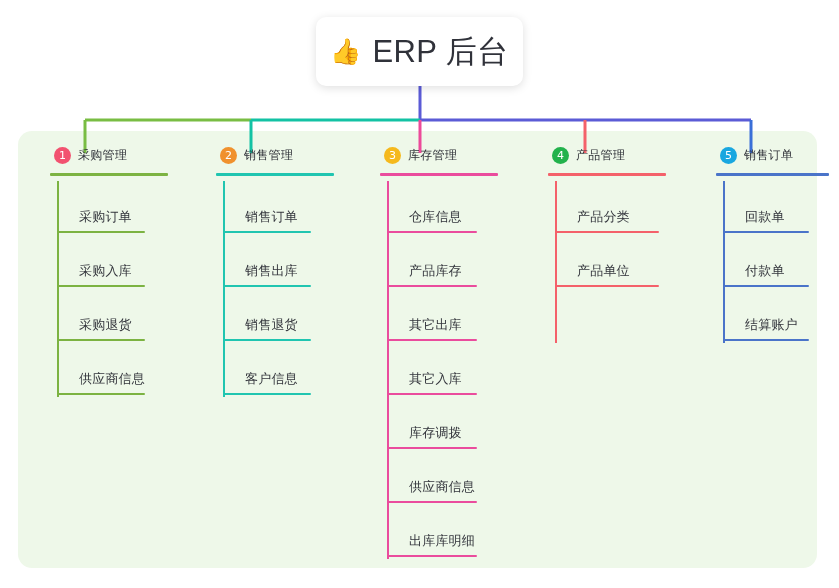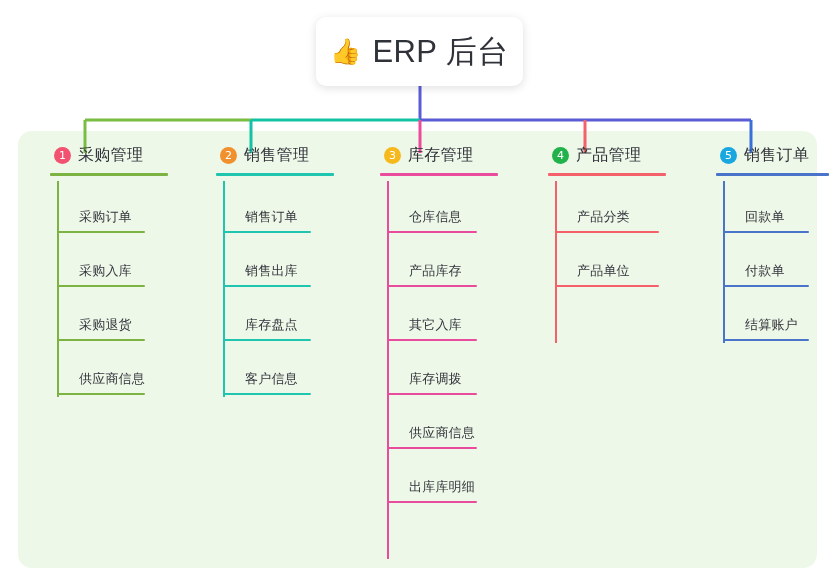--- a/index.html
+++ b/index.html
@@ -101,21 +101,21 @@
     height: 17px;
     border-radius: 50%;
     color: #ffffff;
     font-size: 11px;
     line-height: 17px;
     text-align: center;
     flex: 0 0 auto;
     font-family: "DejaVu Sans", sans-serif;
   }
   .col-title {
-    font-size: 16px;
+    font-size: 12px;
     color: #2f3138;
     white-space: nowrap;
     letter-spacing: 0.3px;
   }
   .col-underline {
     position: absolute;
     left: 20px;
     bottom: 3px;
     height: 3px;
     border-radius: 1px;
@@ -220,21 +220,21 @@
           <div class="trunk" style="background: rgb(32, 197, 176); height: 216px;"></div>
           <div class="leaf">
             <span class="leaf-label">销售订单</span>
             <div class="leaf-underline" style="width: 88px; background: rgb(32, 197, 176);"></div>
           </div>
           <div class="leaf">
             <span class="leaf-label">销售出库</span>
             <div class="leaf-underline" style="width: 88px; background: rgb(32, 197, 176);"></div>
           </div>
           <div class="leaf">
-            <span class="leaf-label">库存盘点</span>
+            <span class="leaf-label">销售退货</span>
             <div class="leaf-underline" style="width: 88px; background: rgb(32, 197, 176);"></div>
           </div>
           <div class="leaf">
             <span class="leaf-label">客户信息</span>
             <div class="leaf-underline" style="width: 88px; background: rgb(32, 197, 176);"></div>
           </div>
         </div>
       </div>
       <div class="column" style="left: 360px;">
         <div class="col-head">
@@ -248,20 +248,24 @@
           <div class="trunk" style="background: rgb(234, 76, 157); height: 378px;"></div>
           <div class="leaf">
             <span class="leaf-label">仓库信息</span>
             <div class="leaf-underline" style="width: 90px; background: rgb(234, 76, 157);"></div>
           </div>
           <div class="leaf">
             <span class="leaf-label">产品库存</span>
             <div class="leaf-underline" style="width: 90px; background: rgb(234, 76, 157);"></div>
           </div>
           <div class="leaf">
+            <span class="leaf-label">其它出库</span>
+            <div class="leaf-underline" style="width: 90px; background: rgb(234, 76, 157);"></div>
+          </div>
+          <div class="leaf">
             <span class="leaf-label">其它入库</span>
             <div class="leaf-underline" style="width: 90px; background: rgb(234, 76, 157);"></div>
           </div>
           <div class="leaf">
             <span class="leaf-label">库存调拨</span>
             <div class="leaf-underline" style="width: 90px; background: rgb(234, 76, 157);"></div>
           </div>
           <div class="leaf">
             <span class="leaf-label">供应商信息</span>
             <div class="leaf-underline" style="width: 90px; background: rgb(234, 76, 157);"></div>

